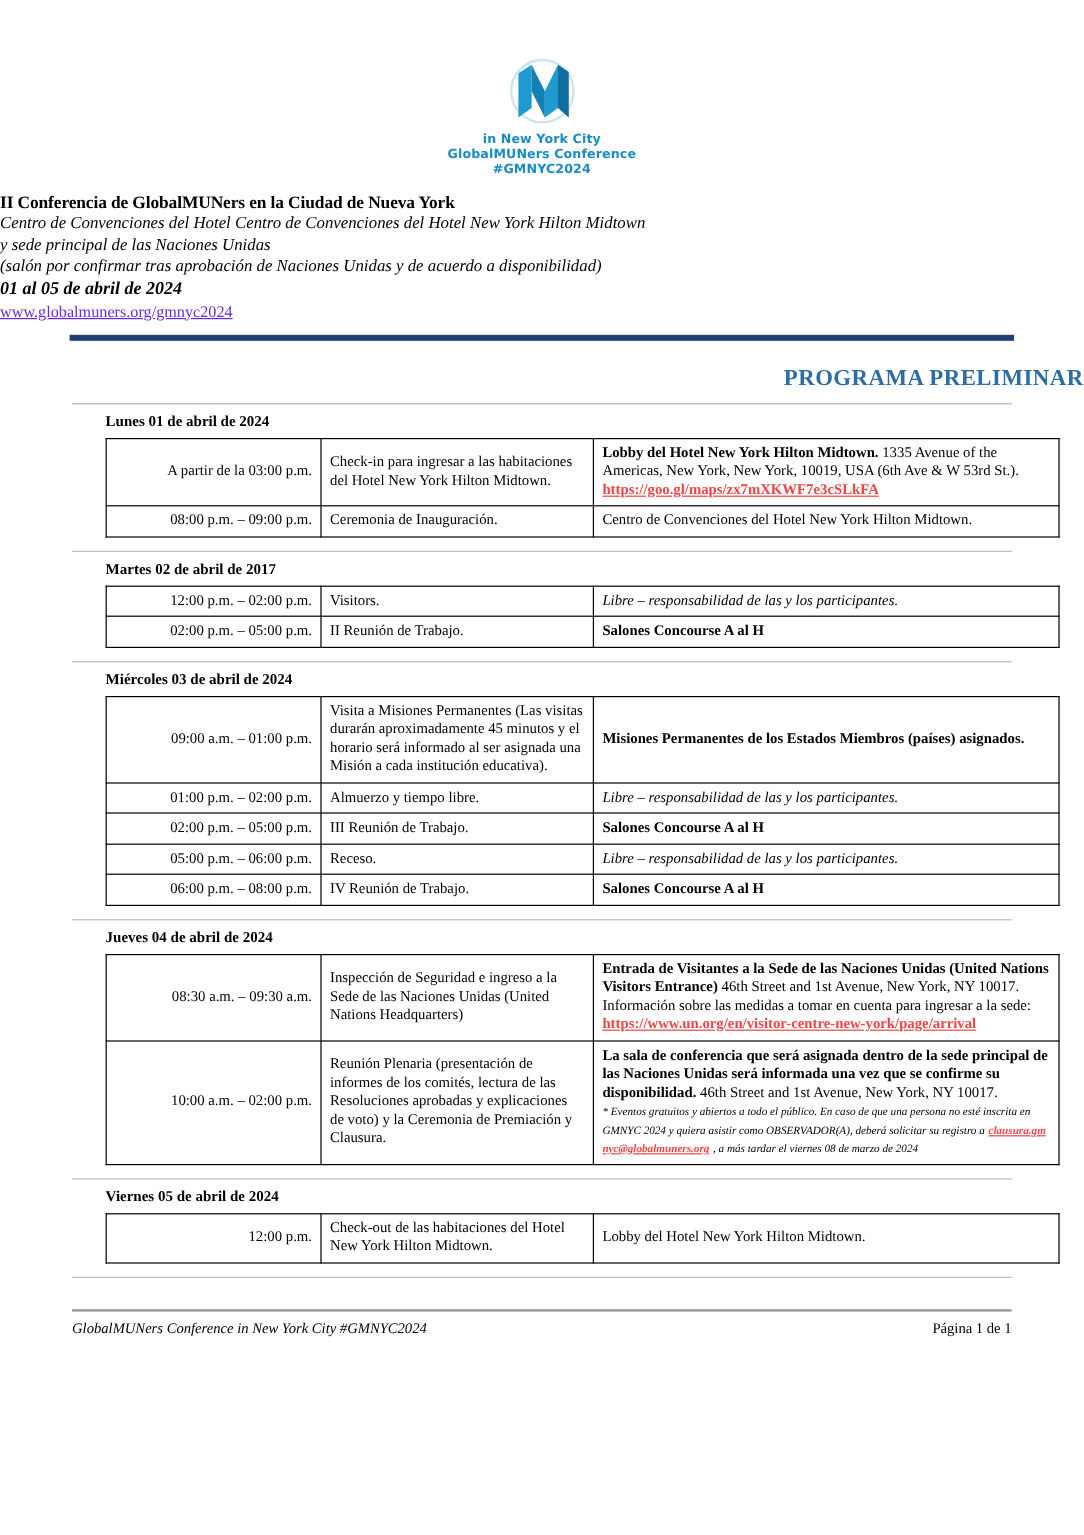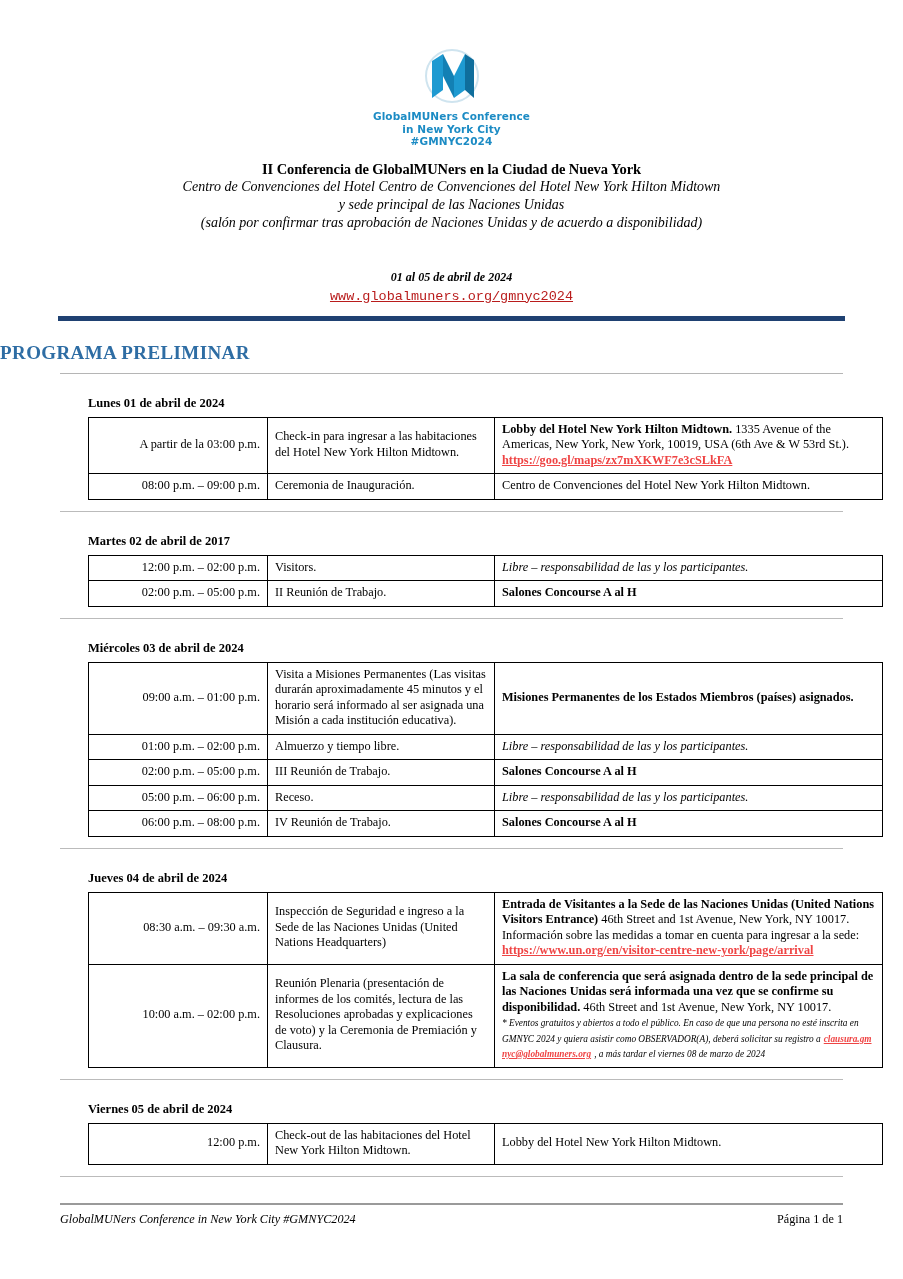--- a/index.html
+++ b/index.html
@@ -38,75 +38,73 @@
     font-family: "DejaVu Sans", sans-serif;
     color: #1b8bc4;
     font-weight: bold;
     font-size: 10.5px;
     line-height: 12.5px;
     letter-spacing: 0.1px;
   }
 
   
   .title-block {
-    text-align: center;
+    text-align: left;
     margin-top: 12px;
   }
   .conf-title {
     font-weight: bold;
     font-size: 14.5px;
     line-height: 18px;
     letter-spacing: -0.1px;
   }
   .conf-sub {
     font-weight: normal;
     font-style: italic;
     font-size: 14px;
     line-height: 18px;
   }
   .conf-date {
     font-weight: bold;
     font-style: italic;
-    font-size: 12px;
+    font-size: 15px;
     line-height: 18px;
-    margin-top: 36px;
   }
   .conf-url {
     font-size: 13.5px;
     line-height: 18px;
-    color: #b91c1c;
+    color: #6d28d9;
     text-decoration: underline;
     display: inline-block;
     margin-top: 1px;
-    font-family: Liberation Mono, monospace;
   }
 
   .rule-blue {
     height: 5px;
     background: #1f4172;
     margin: 10px 58px 0 58px;
   }
 
   
   .program-title {
-    text-align: left;
+    text-align: right;
     color: #2e6da4;
     font-weight: bold;
     font-size: 19px;
     letter-spacing: 0.4px;
     margin-top: 21px;
   }
   .rule-grey {
     height: 1px;
     background: #b5b5b5;
     margin: 9px 60px 0 60px;
   }
 
   
-  .day-section { margin-top: 22px; }
+  .day-section { margin-top: 7px; }
   .day-heading {
     font-weight: bold;
     font-size: 12.5px;
     margin: 0 0 6px 88px;
   }
   table.sched {
     border-collapse: collapse;
     margin: 0 0 0 88px;
     width: 751px;
     table-layout: fixed;
@@ -169,22 +167,22 @@
 <div class="page">
 
   <div class="logo-block">
     <svg class="logo-mark" viewBox="0 0 72 62">
       <circle cx="36" cy="30" r="26" fill="none" stroke="#cfe4ef" stroke-width="2"></circle>
       <path d="M16 52 L16 15 L27 8 L27 44 Z" fill="#1e9ad1"></path>
       <path d="M27 8 L38 30 L38 52 L27 30 Z" fill="#1380b4"></path>
       <path d="M38 30 L49 8 L49 44 L38 52 Z" fill="#1e9ad1"></path>
       <path d="M49 8 L58 14 L58 52 L49 44 Z" fill="#0f6e9c"></path>
     </svg>
+    <div class="logo-text">in New York City</div>
     <div class="logo-text">GlobalMUNers Conference</div>
-    <div class="logo-text">in New York City</div>
     <div class="logo-text">#GMNYC2024</div>
   </div>
 
   <div class="title-block">
     <div class="conf-title">II Conferencia de GlobalMUNers en la Ciudad de Nueva York</div>
     <div class="conf-sub">Centro de Convenciones del Hotel Centro de Convenciones del Hotel New York Hilton Midtown</div>
     <div class="conf-sub">y sede principal de las Naciones Unidas</div>
     <div class="conf-sub">(salón por confirmar tras aprobación de Naciones Unidas y de acuerdo a disponibilidad)</div>
     <div class="conf-date">01 al 05 de abril de 2024</div>
     <a class="conf-url" href="#">www.globalmuners.org/gmnyc2024</a>

